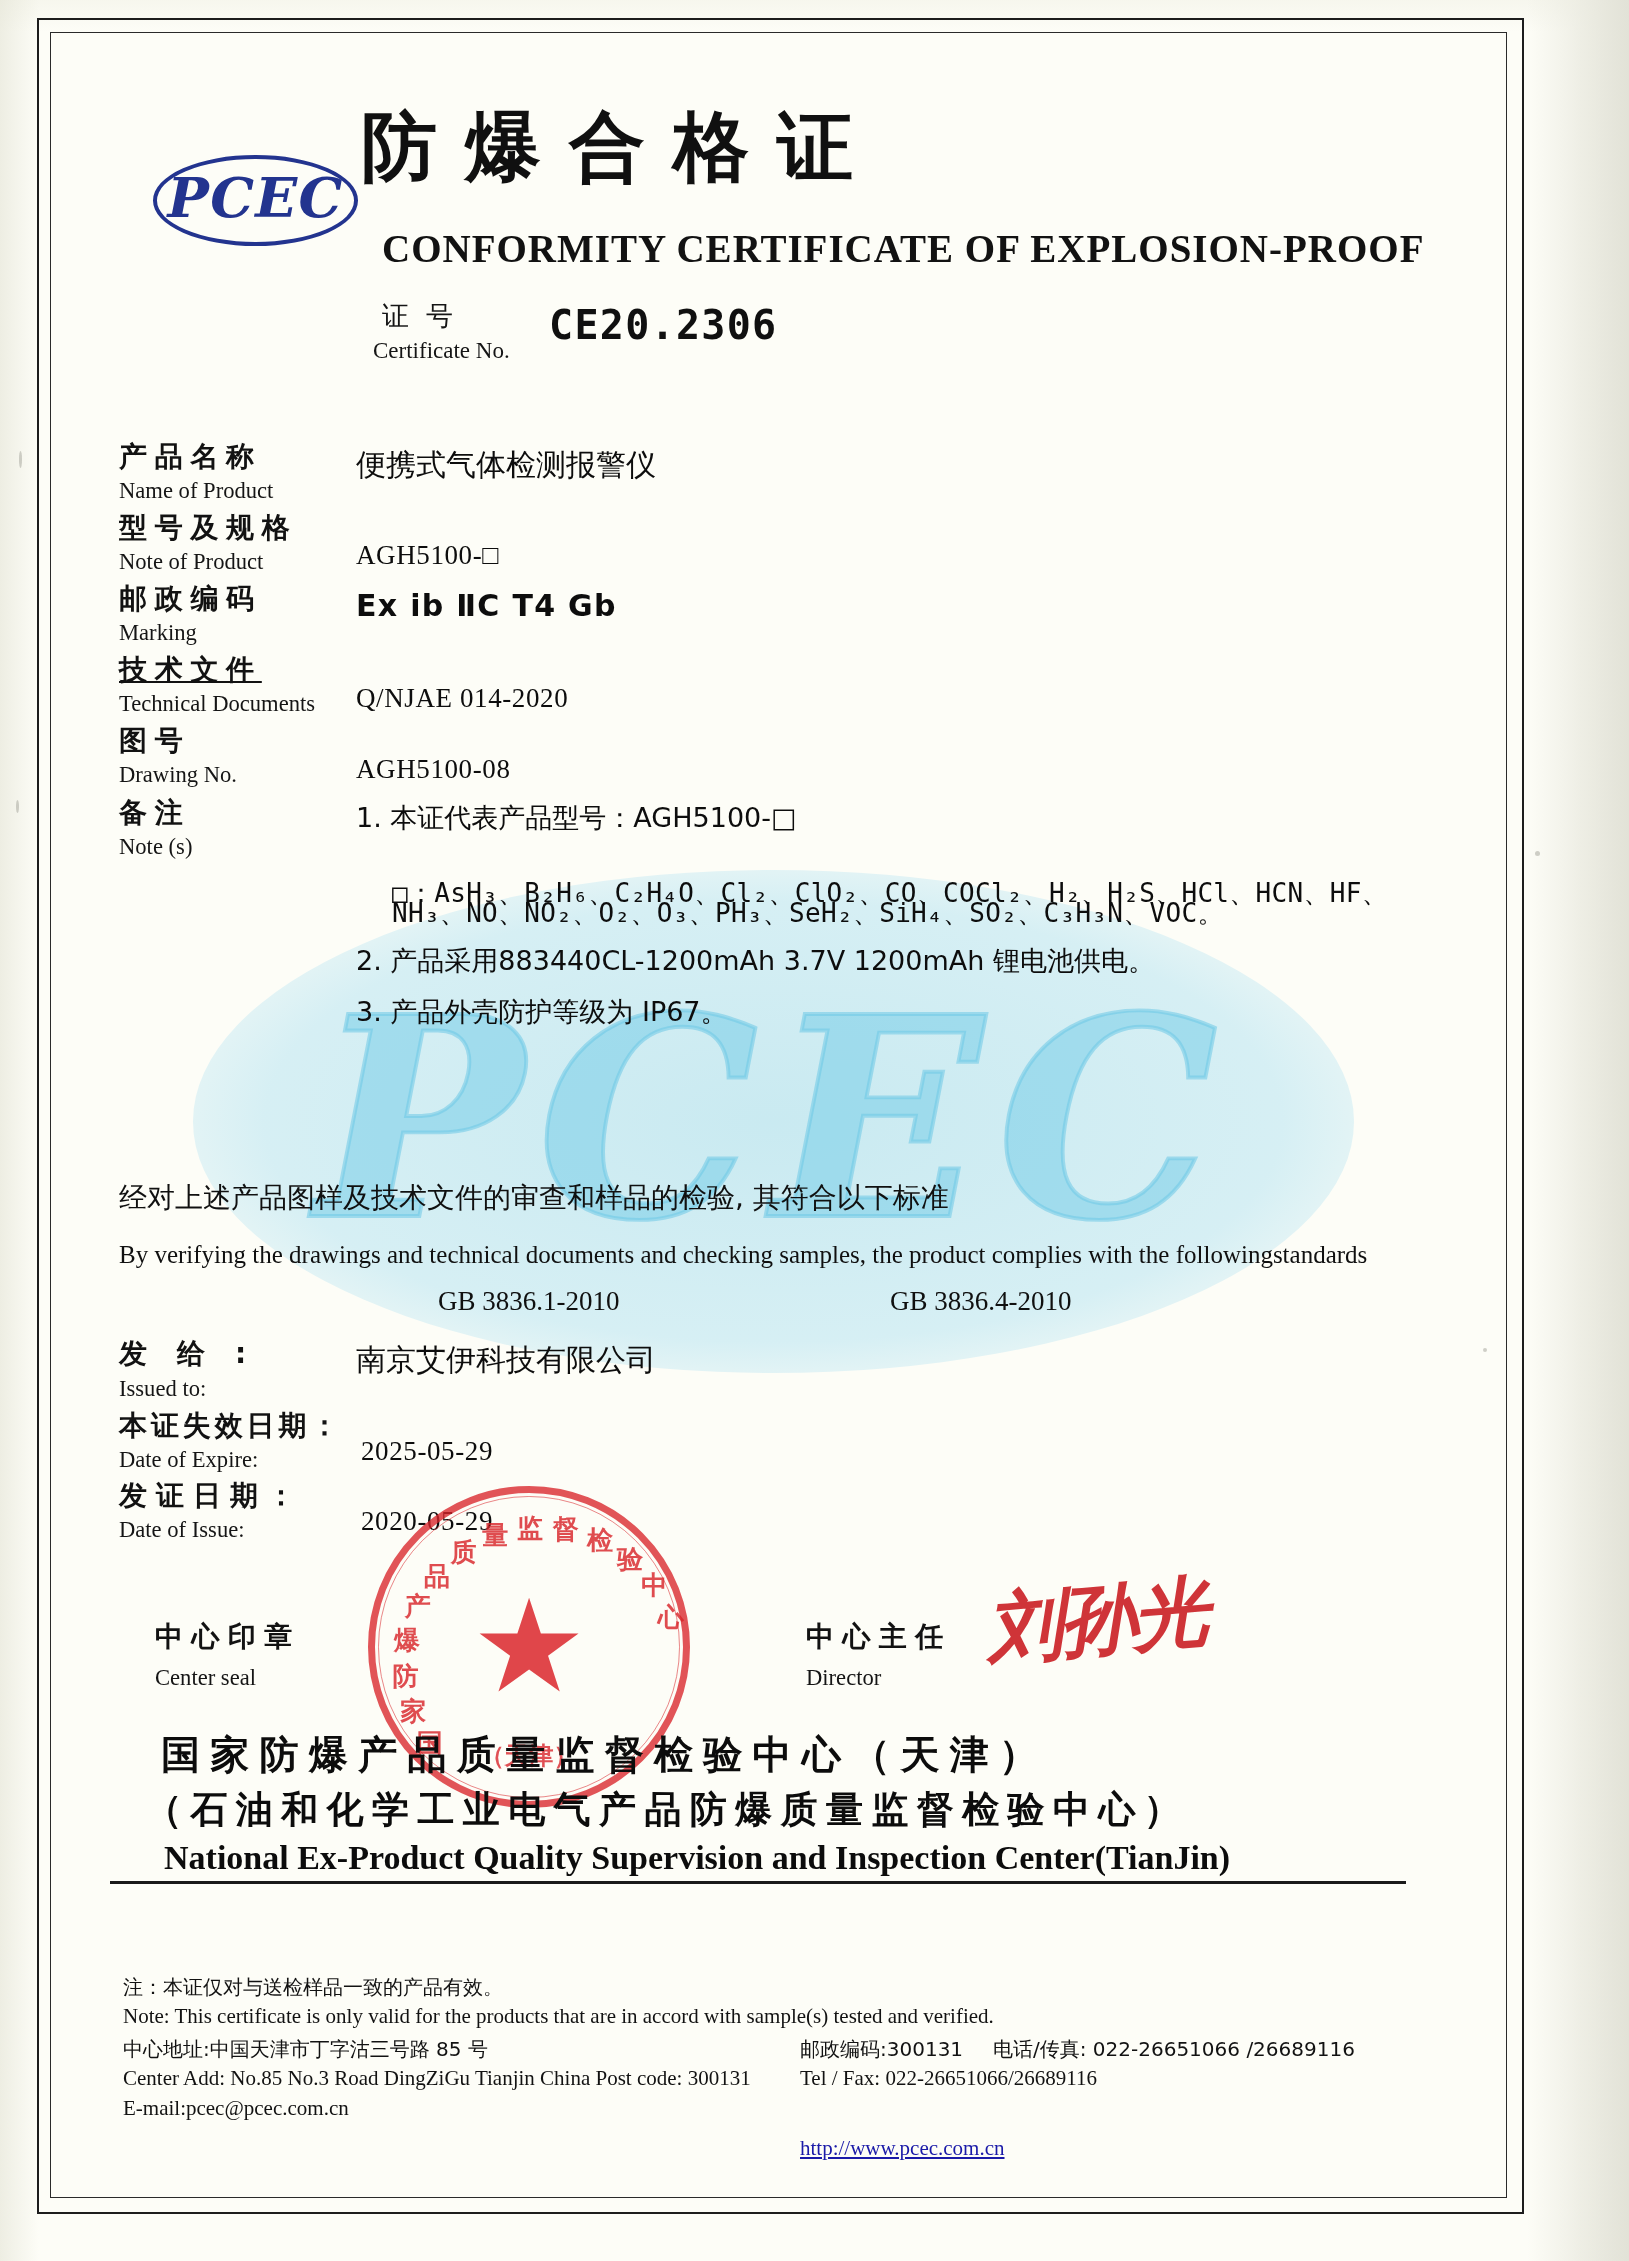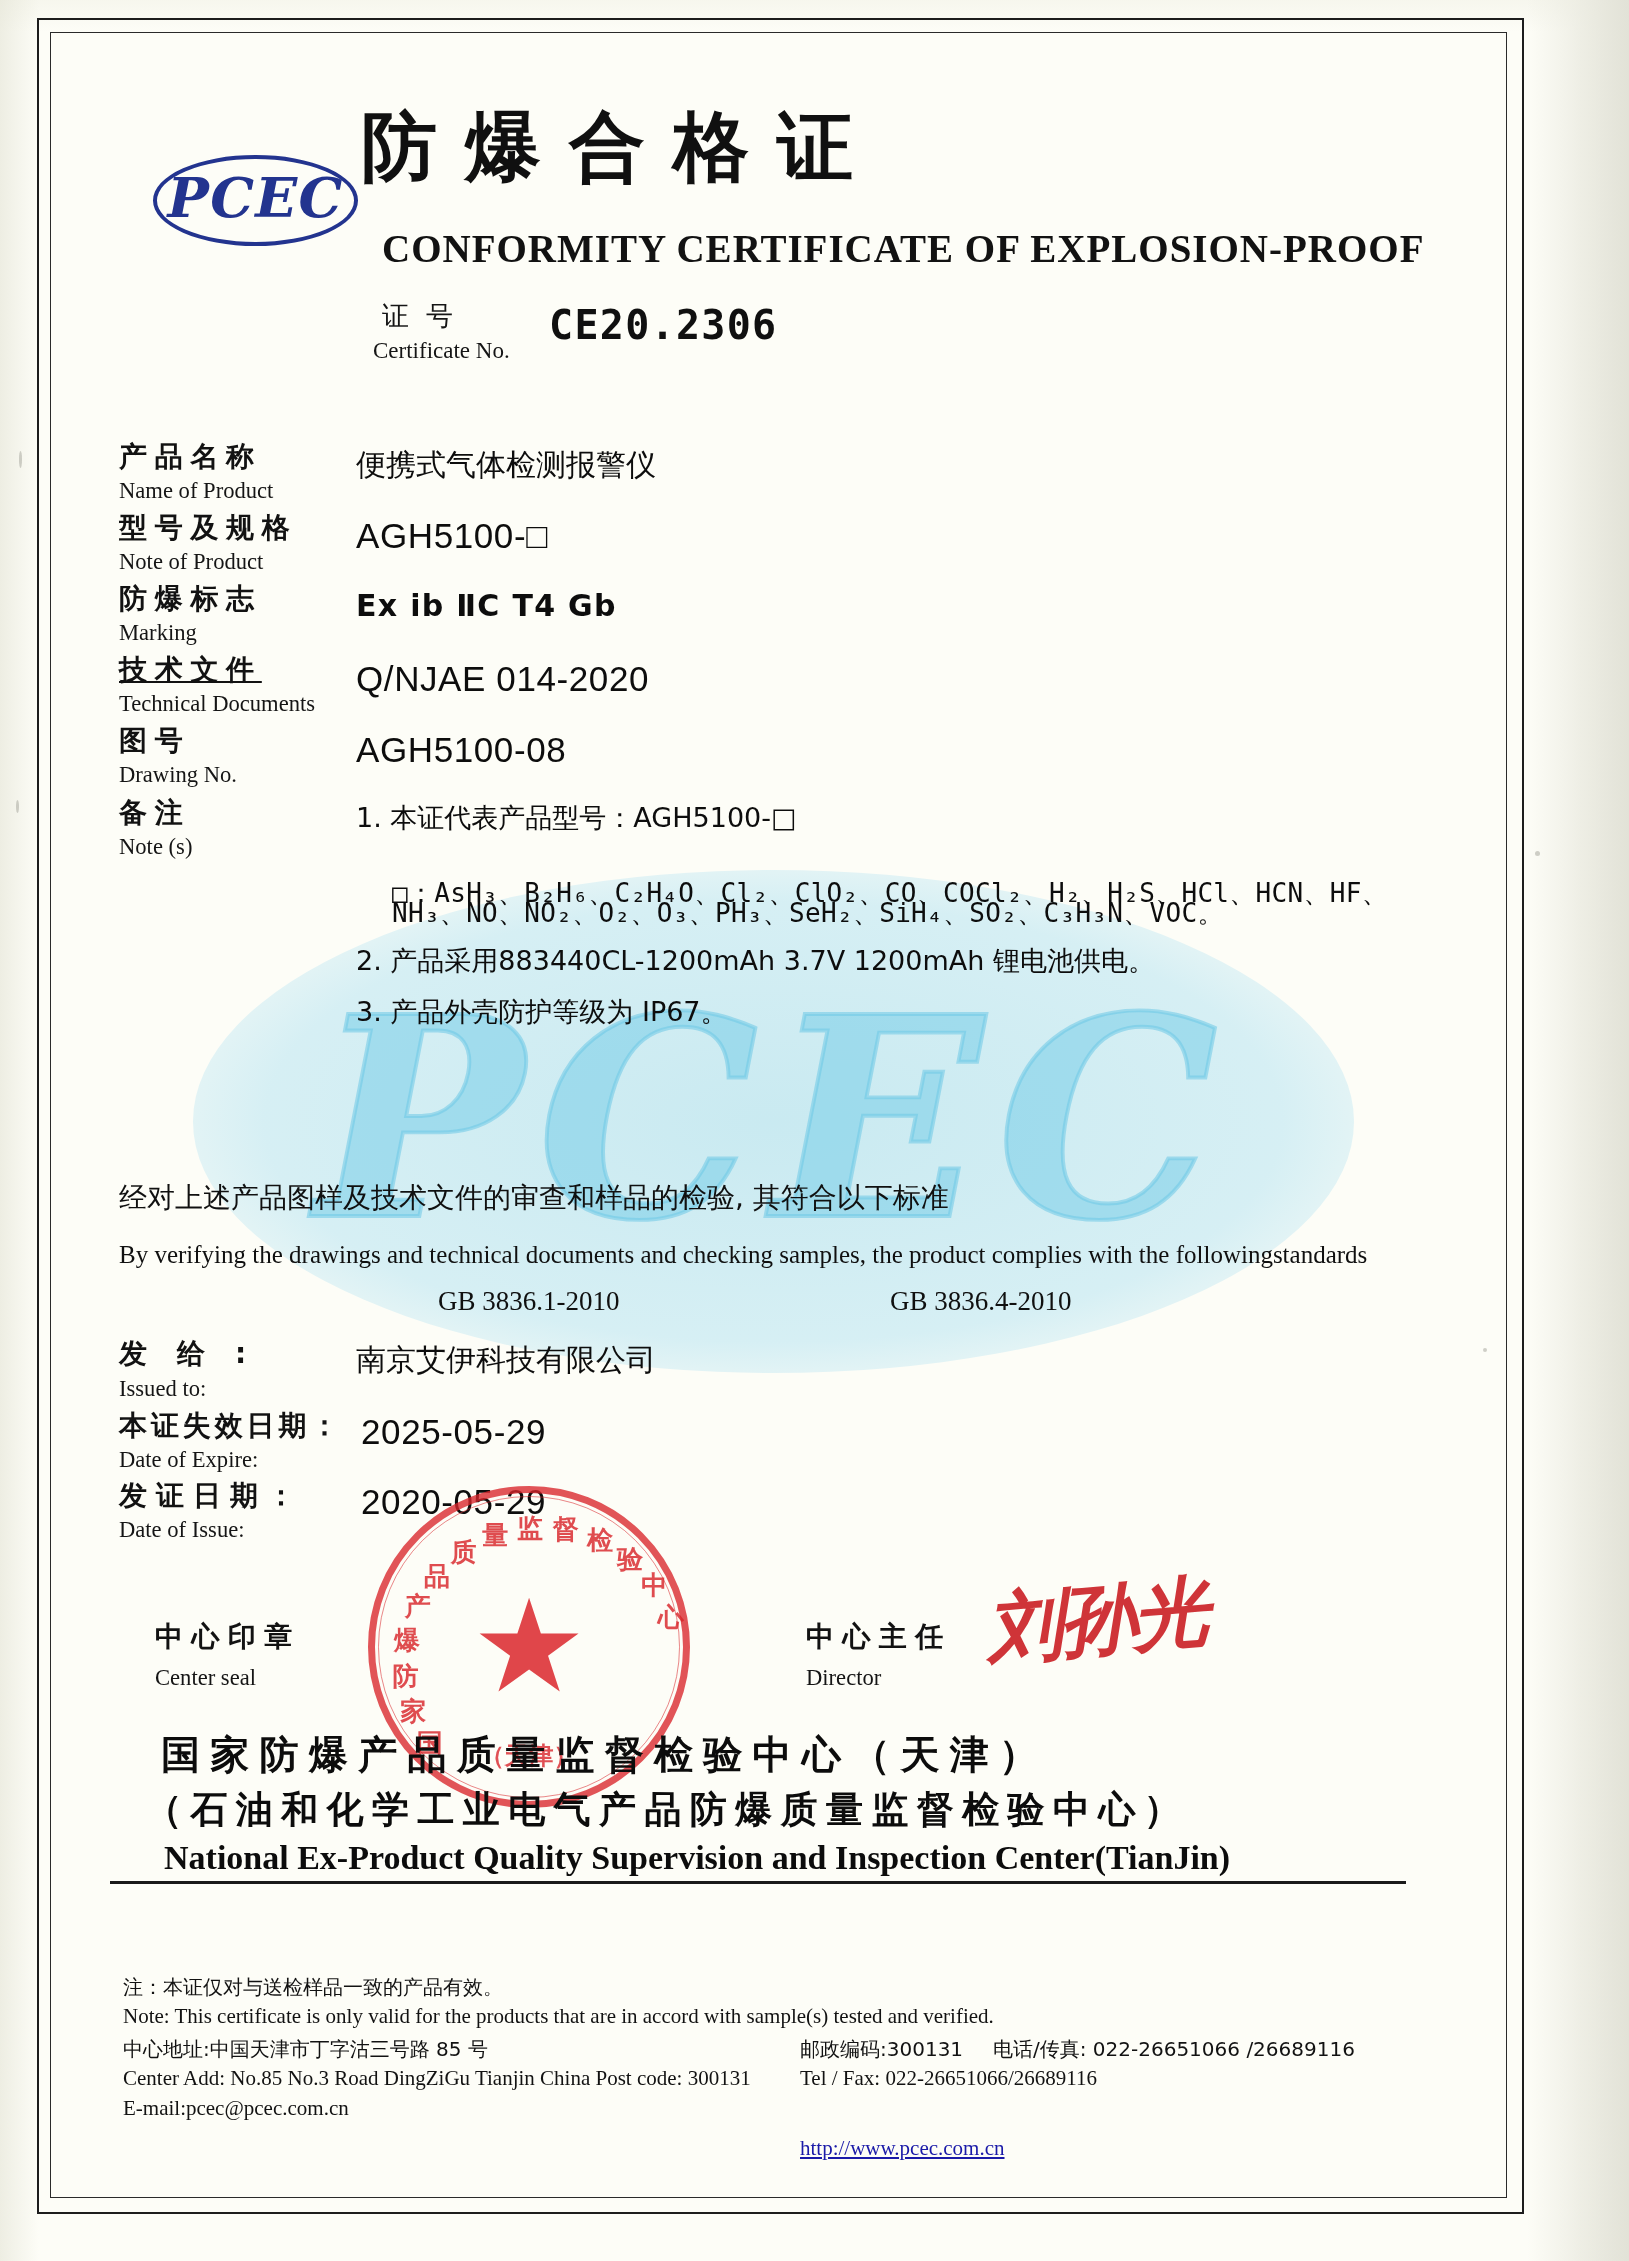--- a/index.html
+++ b/index.html
@@ -159,23 +159,24 @@
     white-space: nowrap;
   }
   .field-value {
     position: absolute;
     font-family: "DejaVu Sans", sans-serif;
     font-size: 30px;
     color: #0d0d0d;
     white-space: nowrap;
   }
   .field-value.mono {
-    font-family: Liberation Sans, sans-serif;
-    font-size: 35px;
+    font-family: Liberation Serif, serif;
+    font-size: 27px;
     letter-spacing: 0.6px;
+    margin-top: 24px;
   }
   .field-value.marking {
     font-family: "DejaVu Sans", sans-serif;
     font-weight: bold;
     font-size: 30px;
     letter-spacing: 1.3px;
   }
 
   .note-line {
     position: absolute;
@@ -377,21 +378,21 @@
   <div class="cert-no">CE20.2306</div>
 
   <div class="field-label-cn" style="left:119px; top:438px;">产品名称</div>
   <div class="field-label-en" style="left:119px; top:478px;">Name of Product</div>
   <div class="field-value" style="left:356px; top:445px;">便携式气体检测报警仪</div>
 
   <div class="field-label-cn" style="left:119px; top:509px;">型号及规格</div>
   <div class="field-label-en" style="left:119px; top:549px;">Note of Product</div>
   <div class="field-value mono" style="left:356px; top:516px;">AGH5100-□</div>
 
-  <div class="field-label-cn" style="left:119px; top:580px;">防爆标志</div>
+  <div class="field-label-cn" style="left:119px; top:580px;">邮政编码</div>
   <div class="field-label-en" style="left:119px; top:620px;">Marking</div>
   <div class="field-value marking" style="left:356px; top:588px;">Ex ib ⅡC T4 Gb</div>
 
   <div class="field-label-cn" style="left:119px; top:651px;text-decoration:underline;">技术文件</div>
   <div class="field-label-en" style="left:119px; top:691px;">Technical Documents</div>
   <div class="field-value mono" style="left:356px; top:659px;">Q/NJAE 014-2020</div>
 
   <div class="field-label-cn" style="left:119px; top:722px;">图号</div>
   <div class="field-label-en" style="left:119px; top:762px;">Drawing No.</div>
   <div class="field-value mono" style="left:356px; top:730px;">AGH5100-08</div>

